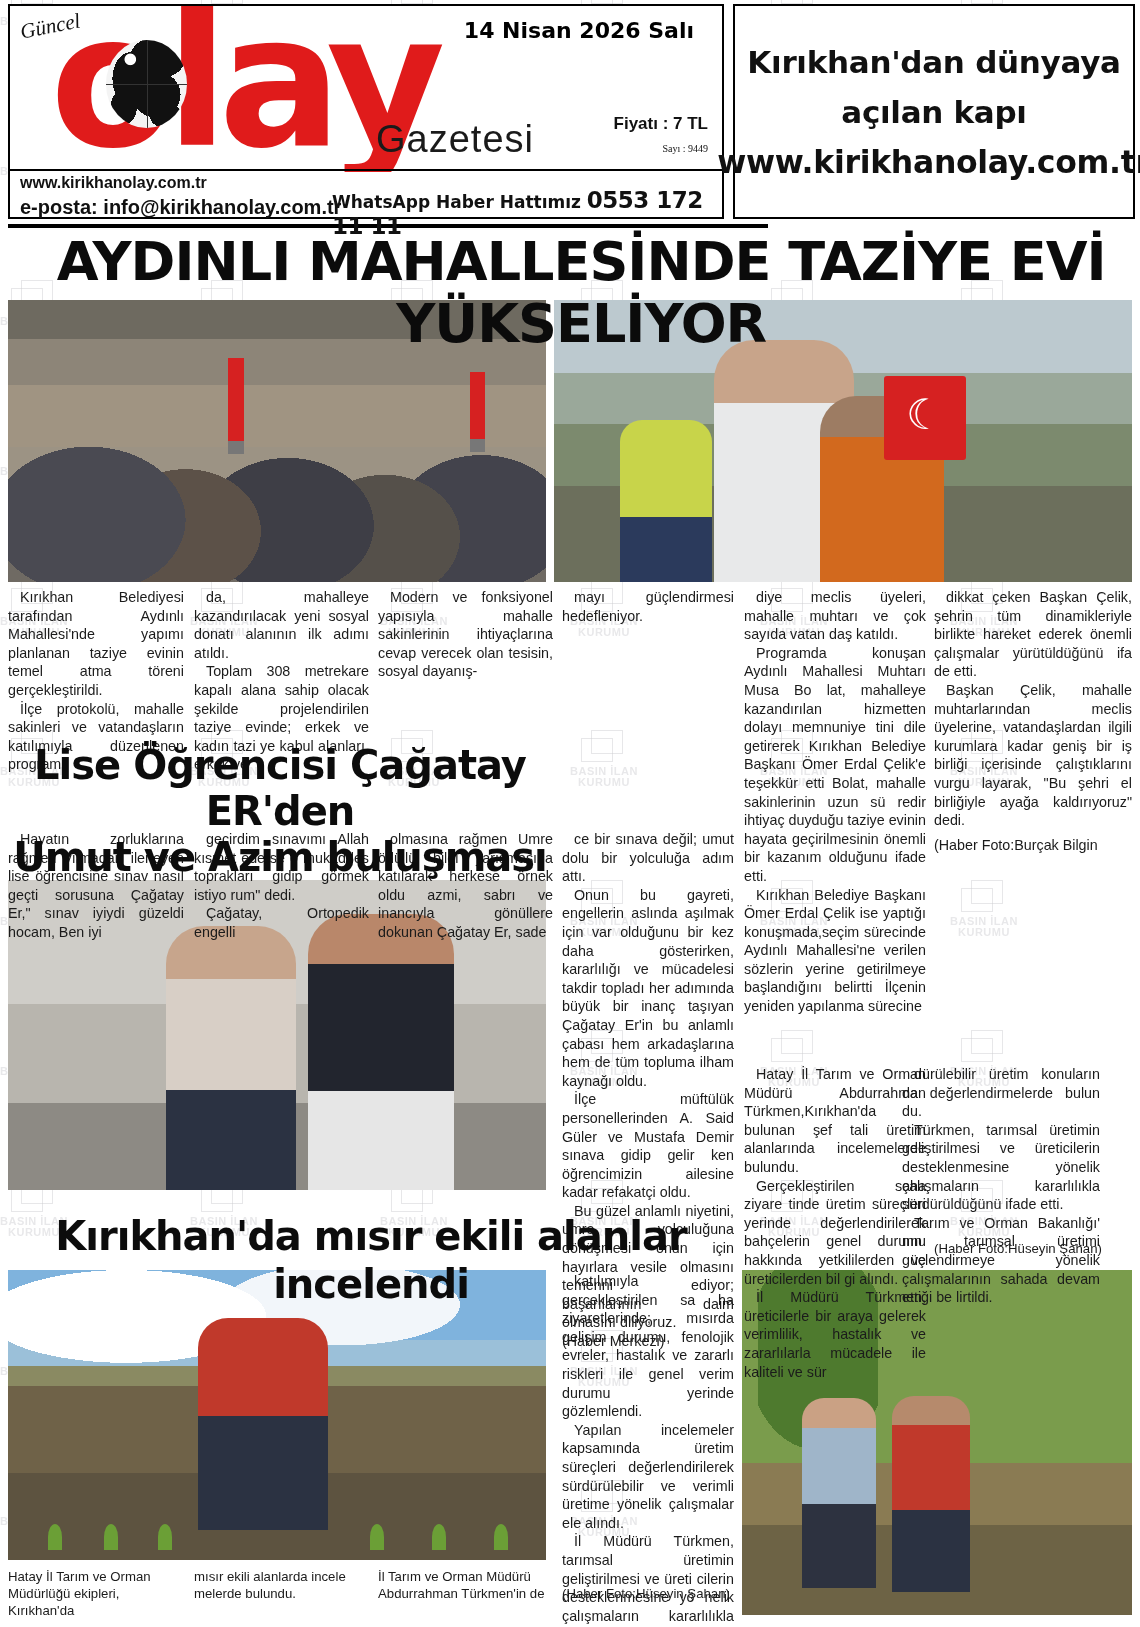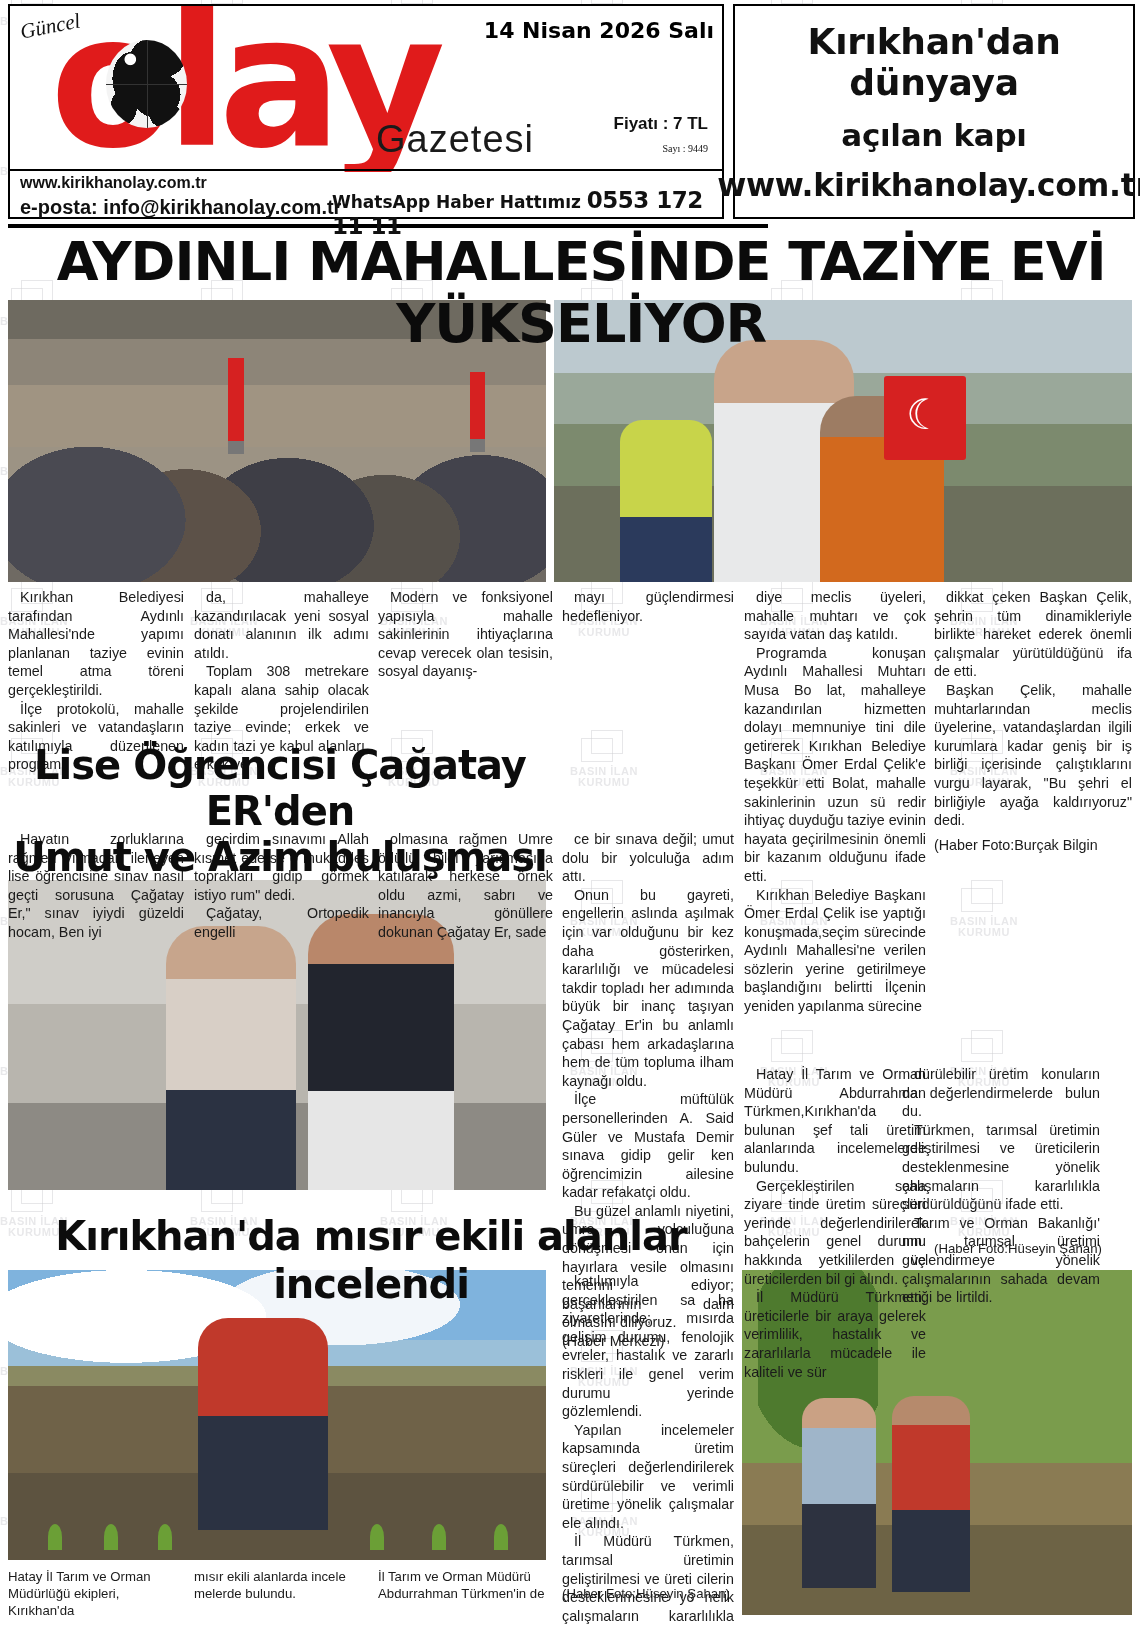--- a/index.html
+++ b/index.html
@@ -76,21 +76,21 @@
   .globe:before{
     content:""; position:absolute; left:0; top:50%; width:100%; height:1px;
     background:#333; z-index:2;
   }
   .gazetesi {
     position: absolute; left: 366px; top: 112px;
     font-family: "Liberation Sans", sans-serif; font-size: 38px;
     color: #1a1a1a; letter-spacing: 1px; z-index: 4;
   }
   .mh-date {
-    position: absolute; right: 8px; top: 12px;
+    position: absolute; right: 28px; top: 12px;
     font-family: "DejaVu Sans", sans-serif; font-weight: 700; font-size: 22px;
     color: #000; z-index: 4;
   }
   .mh-price {
     position: absolute; right: 14px; top: 108px;
     font-family: "Liberation Sans", sans-serif; font-weight: 700; font-size: 17px;
     z-index: 4;
   }
   .mh-issue {
     position: absolute; right: 14px; top: 137px;
@@ -119,21 +119,21 @@
   .promo {
     position: absolute; left: 733px; top: 4px; width: 402px; height: 215px;
     border: 2px solid #000; background: #fff; z-index: 10;
     display: flex; flex-direction: column; align-items: center;
     justify-content: center; gap: 14px;
   }
   .promo div {
     font-family: "DejaVu Sans", sans-serif; font-weight: 700;
     color: #111; text-align: center; letter-spacing: -0.3px;
   }
-  .promo-l1 { font-size: 36px; }
+  .promo-l1 { font-size: 31px; }
   .promo-l2 { font-size: 31px; }
   .promo-l3 { font-size: 31.5px; letter-spacing: -1px; }
 
   
   .rule-top {
     position: absolute; left: 8px; top: 224px; width: 760px; height: 4px;
     background: #000; z-index: 9;
   }
   .hl-main {
     position: absolute; left: 10px; top: 231px; width: 1120px;

